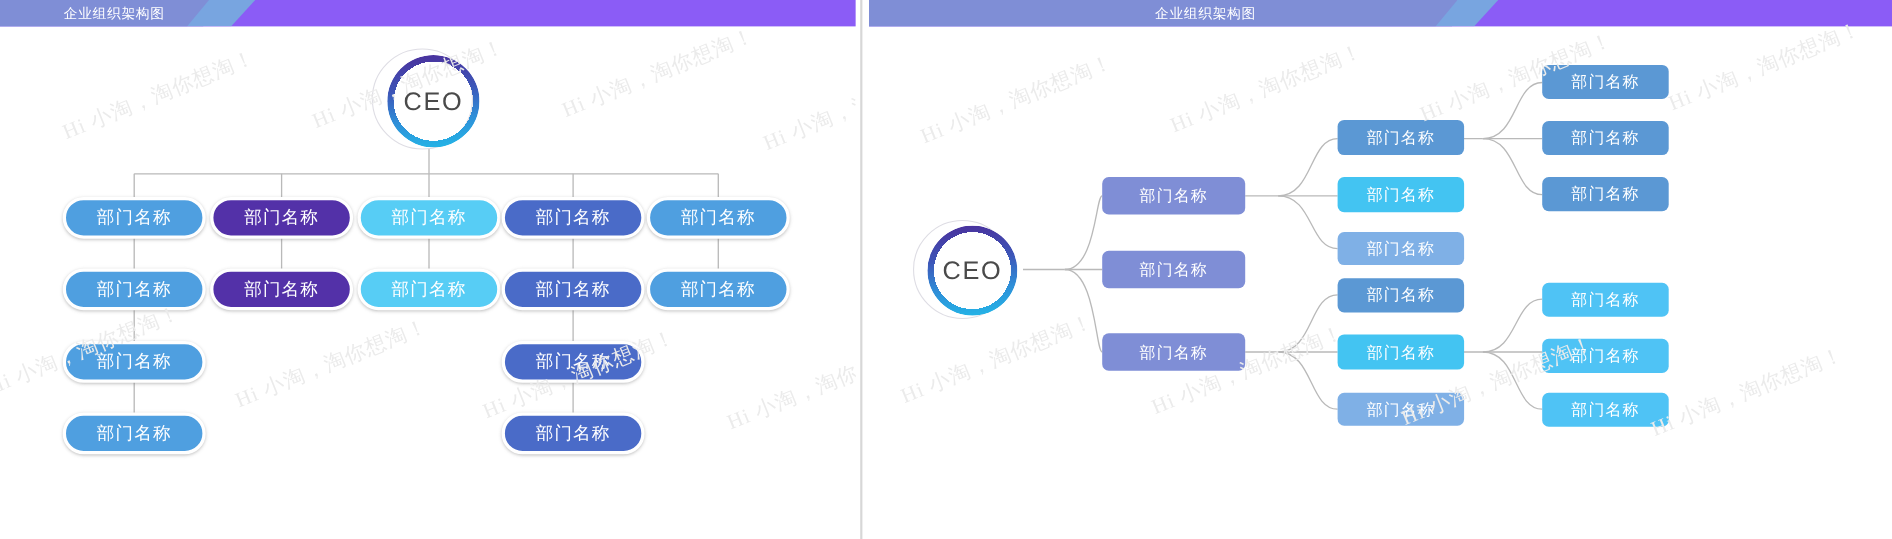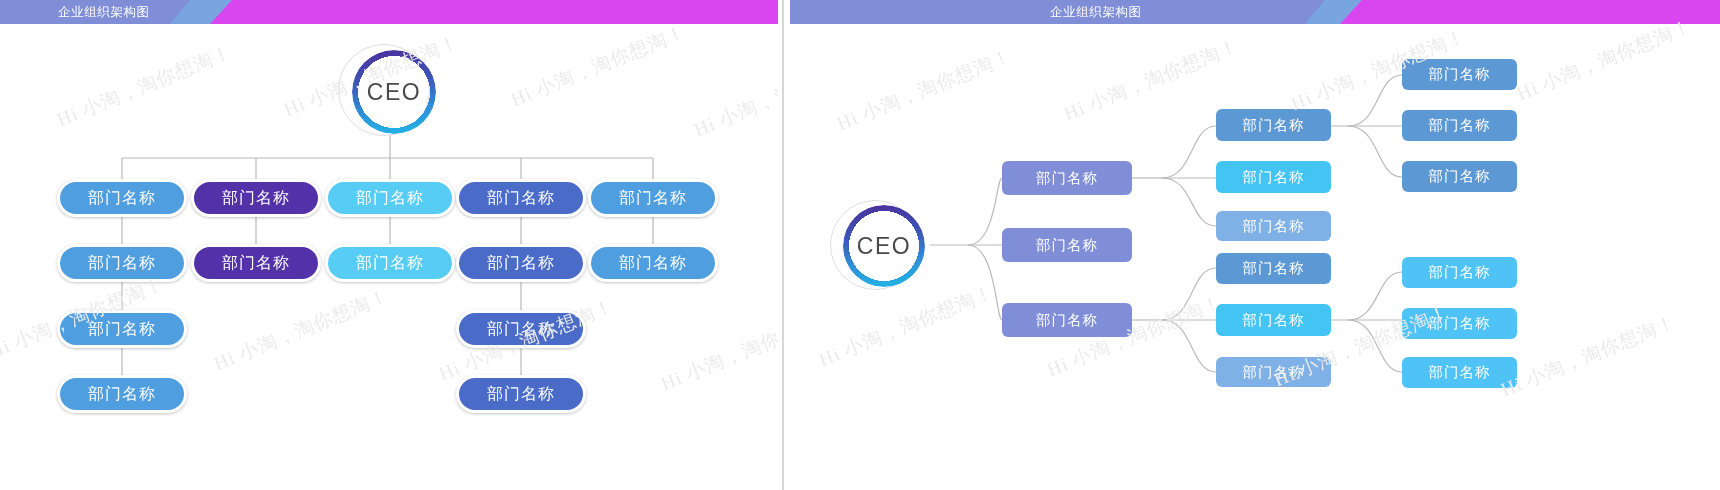--- a/index.html
+++ b/index.html
@@ -16,21 +16,21 @@
   .slide-left  { left: 0;    width: 778px; }
   .slide-right { left: 790px; width: 930px; }
   .slide-divider {
     position: absolute; left: 782px; top: 0; width: 2px; height: 490px;
     background: #d7d7d7;
   }
 
   
   .header {
     position: absolute; left: 0; top: 0; height: 24px; width: 100%;
-    background: #d946ef;
+    background: #8b5cf6;
     overflow: hidden;
     text-align: center;
   }
   .header .band-dark {
     position: absolute; left: 0; top: 0; height: 24px; width: 185px;
     background: #7b8bd4;
     clip-path: polygon(0 0, 100% 0, 100% 100%, 0 100%);
   }
   .header .band-mid {
     position: absolute; left: 0; top: 0; height: 24px; width: 232px;

